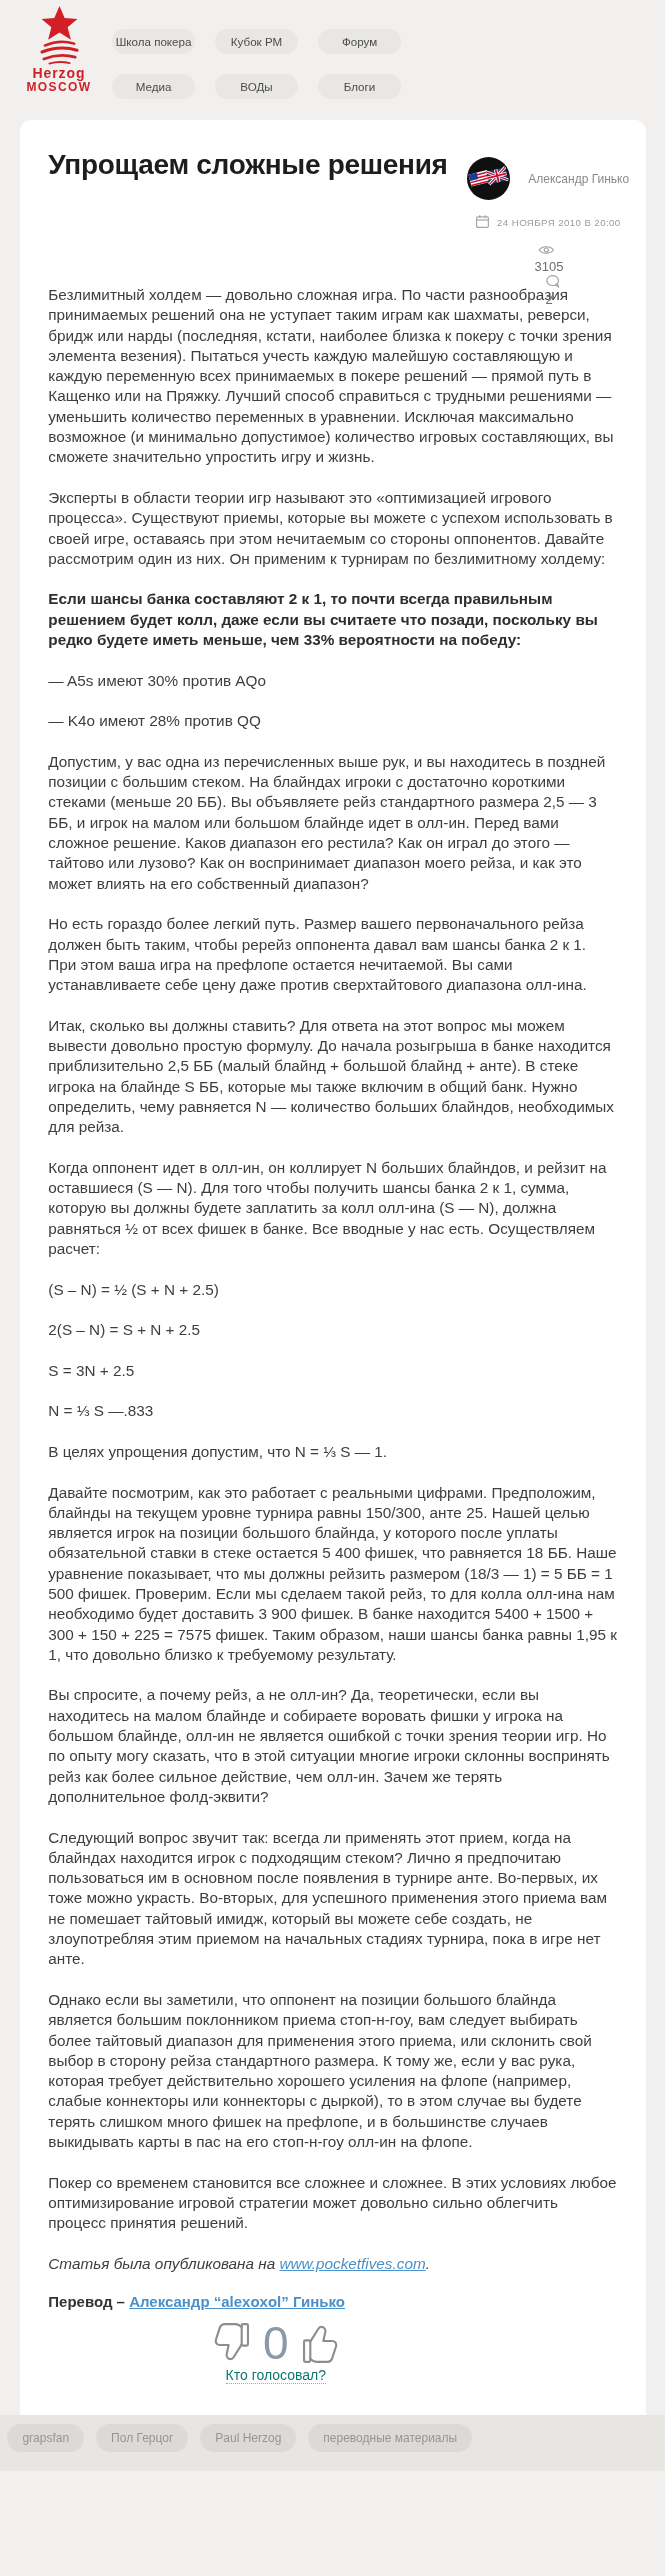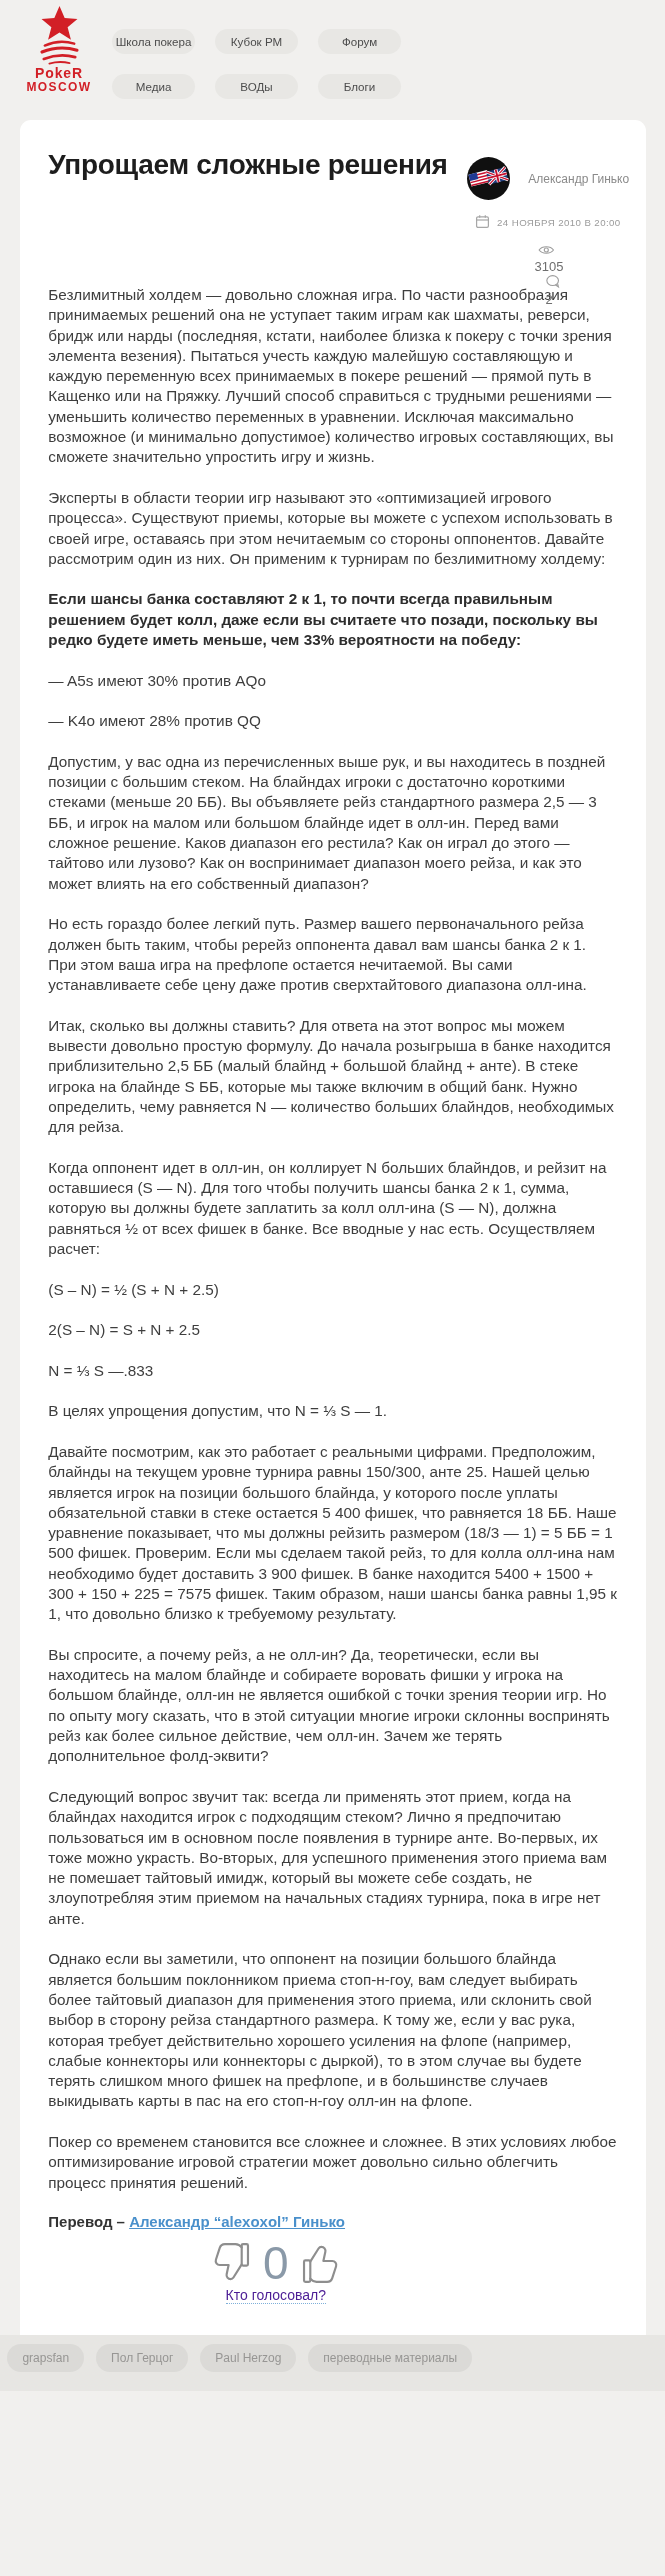--- a/index.html
+++ b/index.html
@@ -57,21 +57,21 @@
   .credits a{color:#4a90cb;text-decoration:underline;cursor:pointer;}
   
   .vote-area{width:455px;text-align:center;margin-top:5.5px;}
   .vote-row{display:flex;justify-content:center;align-items:center;gap:7.4px;}
   .thumb{display:inline-block;cursor:pointer;line-height:0;}
   .vote-count{
     font-size:46px;line-height:1;color:#8a99a8;font-weight:400;
     margin:0 3.7px;font-family:"Liberation Sans", sans-serif;
   }
   .who-voted{
-    display:inline-block;font-size:14px;color:#4c1d95;
+    display:inline-block;font-size:14px;color:#0f766e;
     text-decoration:none;border-bottom:0.9px dotted #7fb0da;cursor:pointer;
   }
   
   .tags-footer{
     height:56px;background:#e7e6e3;
     display:flex;align-items:flex-start;padding:9.2px 0 0 7.4px;box-sizing:border-box;
   }
   .tag{
     height:28px;border-radius:14px;background:#dbdad7;color:#979694;
     font-size:12px;padding:0 15px;display:inline-flex;align-items:center;
@@ -91,21 +91,21 @@
         </g>
         <g fill="none" stroke="#d21f26" stroke-linecap="round">
           <path d="M16 45 Q32 38 48 43" stroke-width="2.6"></path>
           <path d="M13 52 Q32 44.5 51 50" stroke-width="3.4"></path>
           <path d="M15 59.5 Q32 53 49 57.5" stroke-width="3"></path>
           <path d="M21 64.5 Q32 61.5 43 64" stroke-width="2"></path>
         </g>
       </svg>
     </span>
     <div class="logo-text">
-      <span class="l1">PokeR</span>
+      <span class="l1">Herzog</span>
       <span class="l2">MOSCOW</span>
     </div>
   </div>
   <nav class="main-nav">
       <button class="nav-btn">Школа покера</button>
       <button class="nav-btn">Кубок РМ</button>
       <button class="nav-btn">Форум</button>
       <button class="nav-btn">Медиа</button>
       <button class="nav-btn">ВОДы</button>
       <button class="nav-btn">Блоги</button>
@@ -183,29 +183,31 @@
       <p class="normal">Эксперты в области теории игр называют это «оптимизацией игрового процесса». Существуют приемы, которые вы можете с успехом использовать в своей игре, оставаясь при этом нечитаемым со стороны оппонентов. Давайте рассмотрим один из них. Он применим к турнирам по безлимитному холдему:</p>
       <p class="bold">Если шансы банка составляют 2 к 1, то почти всегда правильным решением будет колл, даже если вы считаете что позади, поскольку вы редко будете иметь меньше, чем 33% вероятности на победу:</p>
       <p class="normal">— A5s имеют 30% против AQo</p>
       <p class="normal">— K4o имеют 28% против QQ</p>
       <p class="normal">Допустим, у вас одна из перечисленных выше рук, и вы находитесь в поздней позиции с большим стеком. На блайндах игроки с достаточно короткими стеками (меньше 20 ББ). Вы объявляете рейз стандартного размера 2,5 — 3 ББ, и игрок на малом или большом блайнде идет в олл-ин. Перед вами сложное решение. Каков диапазон его рестила? Как он играл до этого — тайтово или лузово? Как он воспринимает диапазон моего рейза, и как это может влиять на его собственный диапазон?</p>
       <p class="normal">Но есть гораздо более легкий путь. Размер вашего первоначального рейза должен быть таким, чтобы ререйз оппонента давал вам шансы банка 2 к 1. При этом ваша игра на префлопе остается нечитаемой. Вы сами устанавливаете себе цену даже против сверхтайтового диапазона олл-ина.</p>
       <p class="normal">Итак, сколько вы должны ставить? Для ответа на этот вопрос мы можем вывести довольно простую формулу. До начала розыгрыша в банке находится приблизительно 2,5 ББ (малый блайнд + большой блайнд + анте). В стеке игрока на блайнде S ББ, которые мы также включим в общий банк. Нужно определить, чему равняется N — количество больших блайндов, необходимых для рейза.</p>
       <p class="normal">Когда оппонент идет в олл-ин, он коллирует N больших блайндов, и рейзит на оставшиеся (S — N). Для того чтобы получить шансы банка 2 к 1, сумма, которую вы должны будете заплатить за колл олл-ина (S — N), должна равняться ½ от всех фишек в банке. Все вводные у нас есть. Осуществляем расчет:</p>
       <p class="formula">(S – N) = ½ (S + N + 2.5)</p>
       <p class="formula">2(S – N) = S + N + 2.5</p>
+      <p class="formula">S = 3N + 2.5</p>
       <p class="formula">N = ⅓ S —.833</p>
       <p class="normal">В целях упрощения допустим, что N = ⅓ S — 1.</p>
       <p class="normal">Давайте посмотрим, как это работает с реальными цифрами. Предположим, блайнды на текущем уровне турнира равны 150/300, анте 25. Нашей целью является игрок на позиции большого блайнда, у которого после уплаты обязательной ставки в стеке остается 5 400 фишек, что равняется 18 ББ. Наше уравнение показывает, что мы должны рейзить размером (18/3 — 1) = 5 ББ = 1 500 фишек. Проверим. Если мы сделаем такой рейз, то для колла олл-ина нам необходимо будет доставить 3 900 фишек. В банке находится 5400 + 1500 + 300 + 150 + 225 = 7575 фишек. Таким образом, наши шансы банка равны 1,95 к 1, что довольно близко к требуемому результату.</p>
       <p class="normal">Вы спросите, а почему рейз, а не олл-ин? Да, теоретически, если вы находитесь на малом блайнде и собираете воровать фишки у игрока на большом блайнде, олл-ин не является ошибкой с точки зрения теории игр. Но по опыту могу сказать, что в этой ситуации многие игроки склонны воспринять рейз как более сильное действие, чем олл-ин. Зачем же терять дополнительное фолд-эквити?</p>
       <p class="normal">Следующий вопрос звучит так: всегда ли применять этот прием, когда на блайндах находится игрок с подходящим стеком? Лично я предпочитаю пользоваться им в основном после появления в турнире анте. Во-первых, их тоже можно украсть. Во-вторых, для успешного применения этого приема вам не помешает тайтовый имидж, который вы можете себе создать, не злоупотребляя этим приемом на начальных стадиях турнира, пока в игре нет анте.</p>
       <p class="normal">Однако если вы заметили, что оппонент на позиции большого блайнда является большим поклонником приема стоп-н-гоу, вам следует выбирать более тайтовый диапазон для применения этого приема, или склонить свой выбор в сторону рейза стандартного размера. К тому же, если у вас рука, которая требует действительно хорошего усиления на флопе (например, слабые коннекторы или коннекторы с дыркой), то в этом случае вы будете терять слишком много фишек на префлопе, и в большинстве случаев выкидывать карты в пас на его стоп-н-гоу олл-ин на флопе.</p>
       <p class="normal">Покер со временем становится все сложнее и сложнее. В этих условиях любое оптимизирование игровой стратегии может довольно сильно облегчить процесс принятия решений.</p>
     </div>
 
+  <p class="source-line"><span>Статья была опубликована на </span><a>www.pocketfives.com</a><span>.</span></p>
 
   <div class="credits">
     <p><span>Перевод – </span><a>Александр “alexoxol” Гинько</a></p>
   </div>
 
   <div class="vote-area">
     <div class="vote-row">
       <span class="thumb">
         <svg width="43" height="46" viewBox="0 0 48 50" fill="none" stroke="#8e8e8e" stroke-width="2.4" stroke-linejoin="round" stroke-linecap="round">
           <g transform="rotate(180 24 25)">

